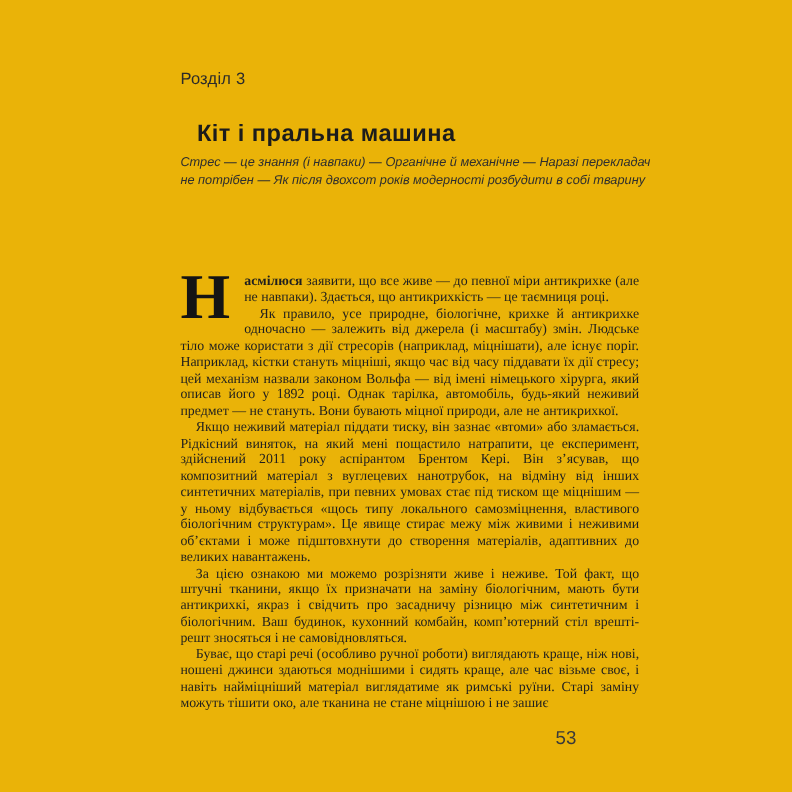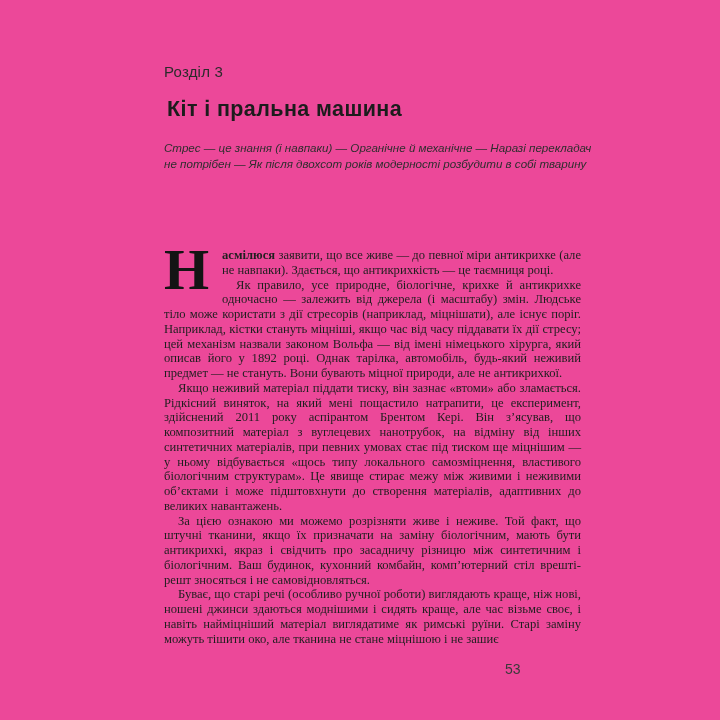--- a/index.html
+++ b/index.html
@@ -4,39 +4,39 @@
 <style>
   html, body {
     margin: 0;
     padding: 0;
     background: #ffffff;
   }
   .page {
     position: relative;
     width: 720px;
     height: 720px;
-    background: #ec4899;
+    background: #eab308;
     overflow: hidden;
     color: #1f1f1f;
   }
   .chapter-label {
     position: absolute;
     left: 164px;
     top: 63px;
     font-family: "Liberation Sans", "DejaVu Sans", sans-serif;
     font-size: 15px;
     font-weight: 400;
     color: #2b2b2b;
     letter-spacing: 0.2px;
   }
   .chapter-title {
     position: absolute;
     left: 163px;
     top: 93px;
-    margin: 4px;
+    margin: 16px;
     font-family: "Liberation Sans", "DejaVu Sans", sans-serif;
     font-size: 21.5px;
     font-weight: 700;
     color: #1c1c1c;
     letter-spacing: 0.4px;
   }
   .chapter-subtitle {
     position: absolute;
     left: 164px;
     top: 140px;
@@ -83,21 +83,21 @@
     text-align: left;
   }
   .lead b {
     font-weight: 700;
   }
   .page-number {
     position: absolute;
     left: 505px;
     top: 661px;
     font-family: "Liberation Sans", "DejaVu Sans", sans-serif;
-    font-size: 14px;
+    font-size: 17px;
     color: #3a3a3a;
   }
 </style>
 </head>
 <body>
 
 <div class="page">
 
   <div class="chapter-label">Розділ 3</div>
 

